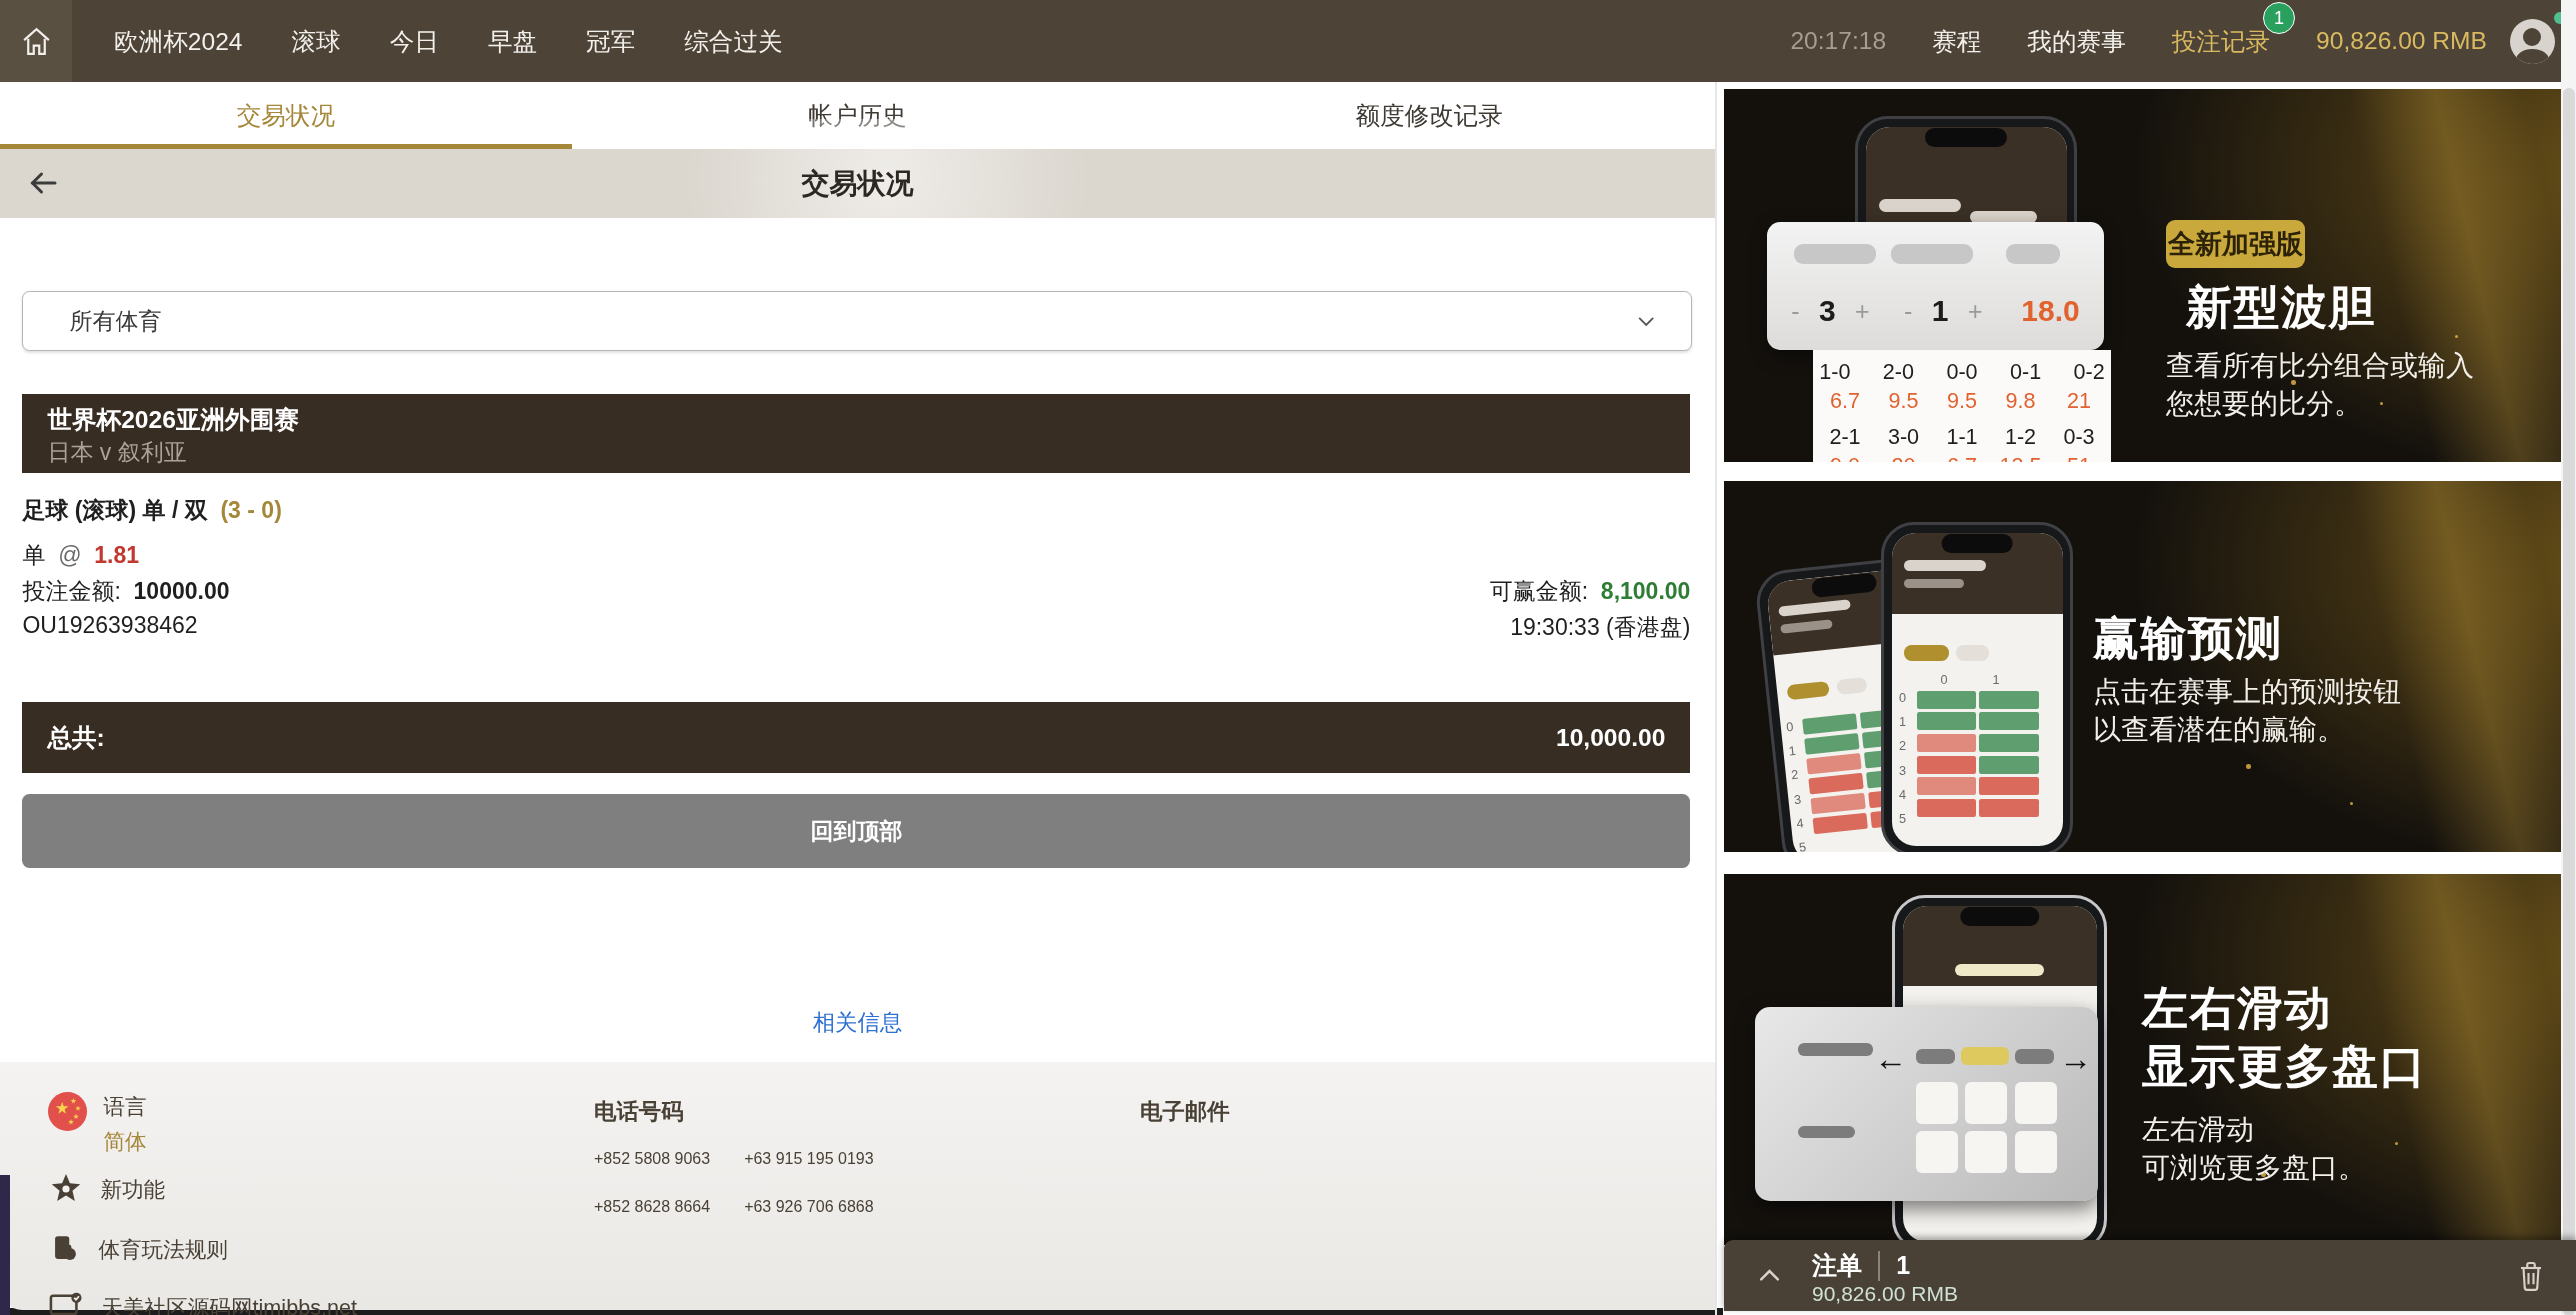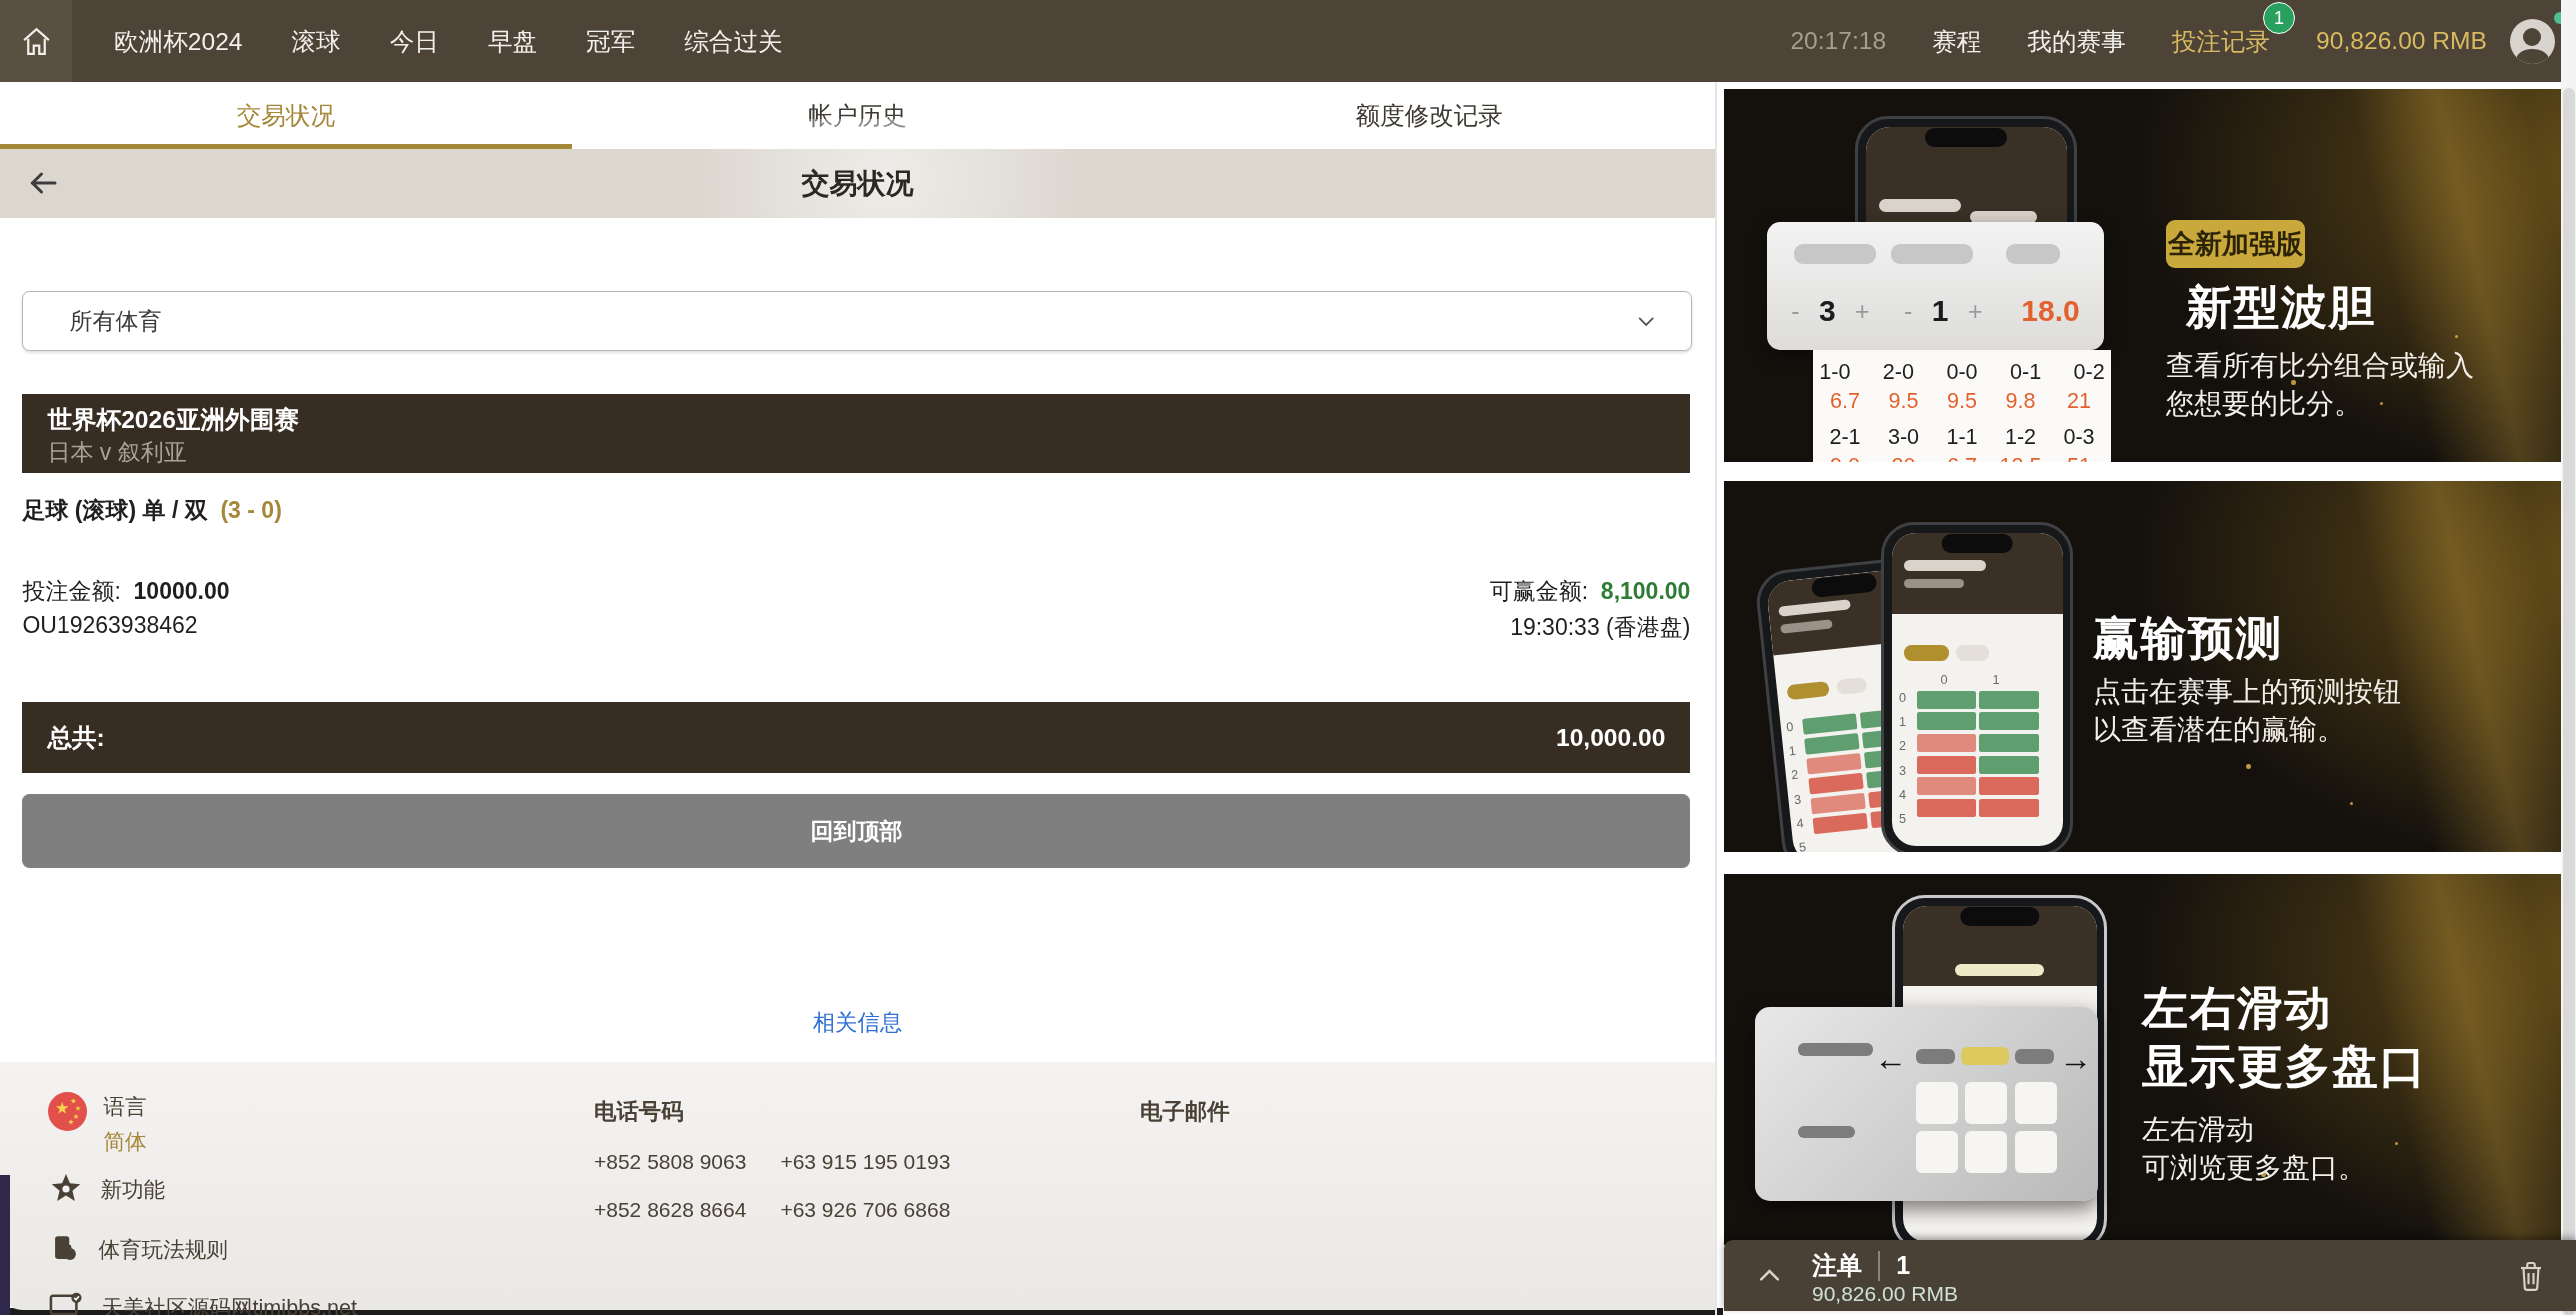--- a/index.html
+++ b/index.html
@@ -58,21 +58,21 @@
   .footer{position:absolute;left:0;top:1062px;width:1715px;height:248px;background:linear-gradient(#f4f3f1,#e9e8e5);
           border-bottom-left-radius:22.4px;z-index:1;}
   .f-item{position:absolute;display:flex;align-items:center;gap:16.4px;font-size:21.6px;color:#4a4136;cursor:pointer;}
   .f-lang{left:48px;top:30px;align-items:flex-start;}
   .f-lang .texts{display:flex;flex-direction:column;gap:6px;}
   .f-lang .sub{color:#a5873a;}
   .f-new{left:48px;top:109px;}
   .f-rules{left:48px;top:170px;}
   .f-site{left:48px;top:228px;}
   .f-col-h{position:absolute;font-size:22.4px;font-weight:bold;color:#4a4136;}
-  .f-phones{position:absolute;left:594px;font-size:21px;color:#4a4136;display:flex;gap:34px;}
+  .f-phones{position:absolute;left:594px;font-size:16px;color:#4a4136;display:flex;gap:34px;}
   .f-phones span{white-space:nowrap;}
   .flag{width:39px;height:39px;border-radius:50%;background:#e2504c;position:relative;flex:0 0 auto;}
   .flag i{position:absolute;background:#f7d44a;clip-path:polygon(50% 0,61% 35%,98% 35%,68% 57%,79% 91%,50% 70%,21% 91%,32% 57%,2% 35%,39% 35%);}
   .ticker{position:absolute;left:10.4px;top:1308px;width:1713px;height:7.5px;background:#1c1c1c;z-index:0;}
   .edge-strip{position:absolute;left:0;top:1175px;width:10.4px;height:140px;background:#30284a;z-index:2;}
   .main-divider{position:absolute;left:1715px;top:82px;width:1.5px;height:1234px;background:#e6e6e6;}
   
   .banner{position:absolute;left:1724px;width:838px;height:373px;background:#14110d;overflow:hidden;cursor:pointer;}
   .banner .glow1{position:absolute;left:40%;top:-20%;width:120%;height:140%;
       background:radial-gradient(ellipse at 60% 30%, rgba(186,141,36,.55), rgba(0,0,0,0) 62%);}
@@ -184,20 +184,25 @@
 
   <div class="card-header">
     <div class="l1">世界杯2026亚洲外围赛</div>
     <div class="l2">日本  v  叙利亚</div>
   </div>
 
   <div class="trow" style="top:495px;font-weight:bold;">
     <span>足球 (滚球) 单 / 双</span>&nbsp;
     <span class="gold">(3 - 0)</span>
   </div>
+  <div class="trow" style="top:540px;">
+    <span>单</span>&nbsp;
+    <span style="color:#6b6b6b;">@</span>&nbsp;
+    <span class="red">1.81</span>
+  </div>
   <div class="trow" style="top:576px;">
     <span>投注金额:</span>&nbsp;
     <span style="font-weight:bold;">10000.00</span>
     <span class="right">
       <span>可赢金额:</span>&nbsp;
       <span class="green-bold">8,100.00</span>
     </span>
   </div>
   <div class="trow" style="top:612px;">
     <span>OU19263938462</span>

